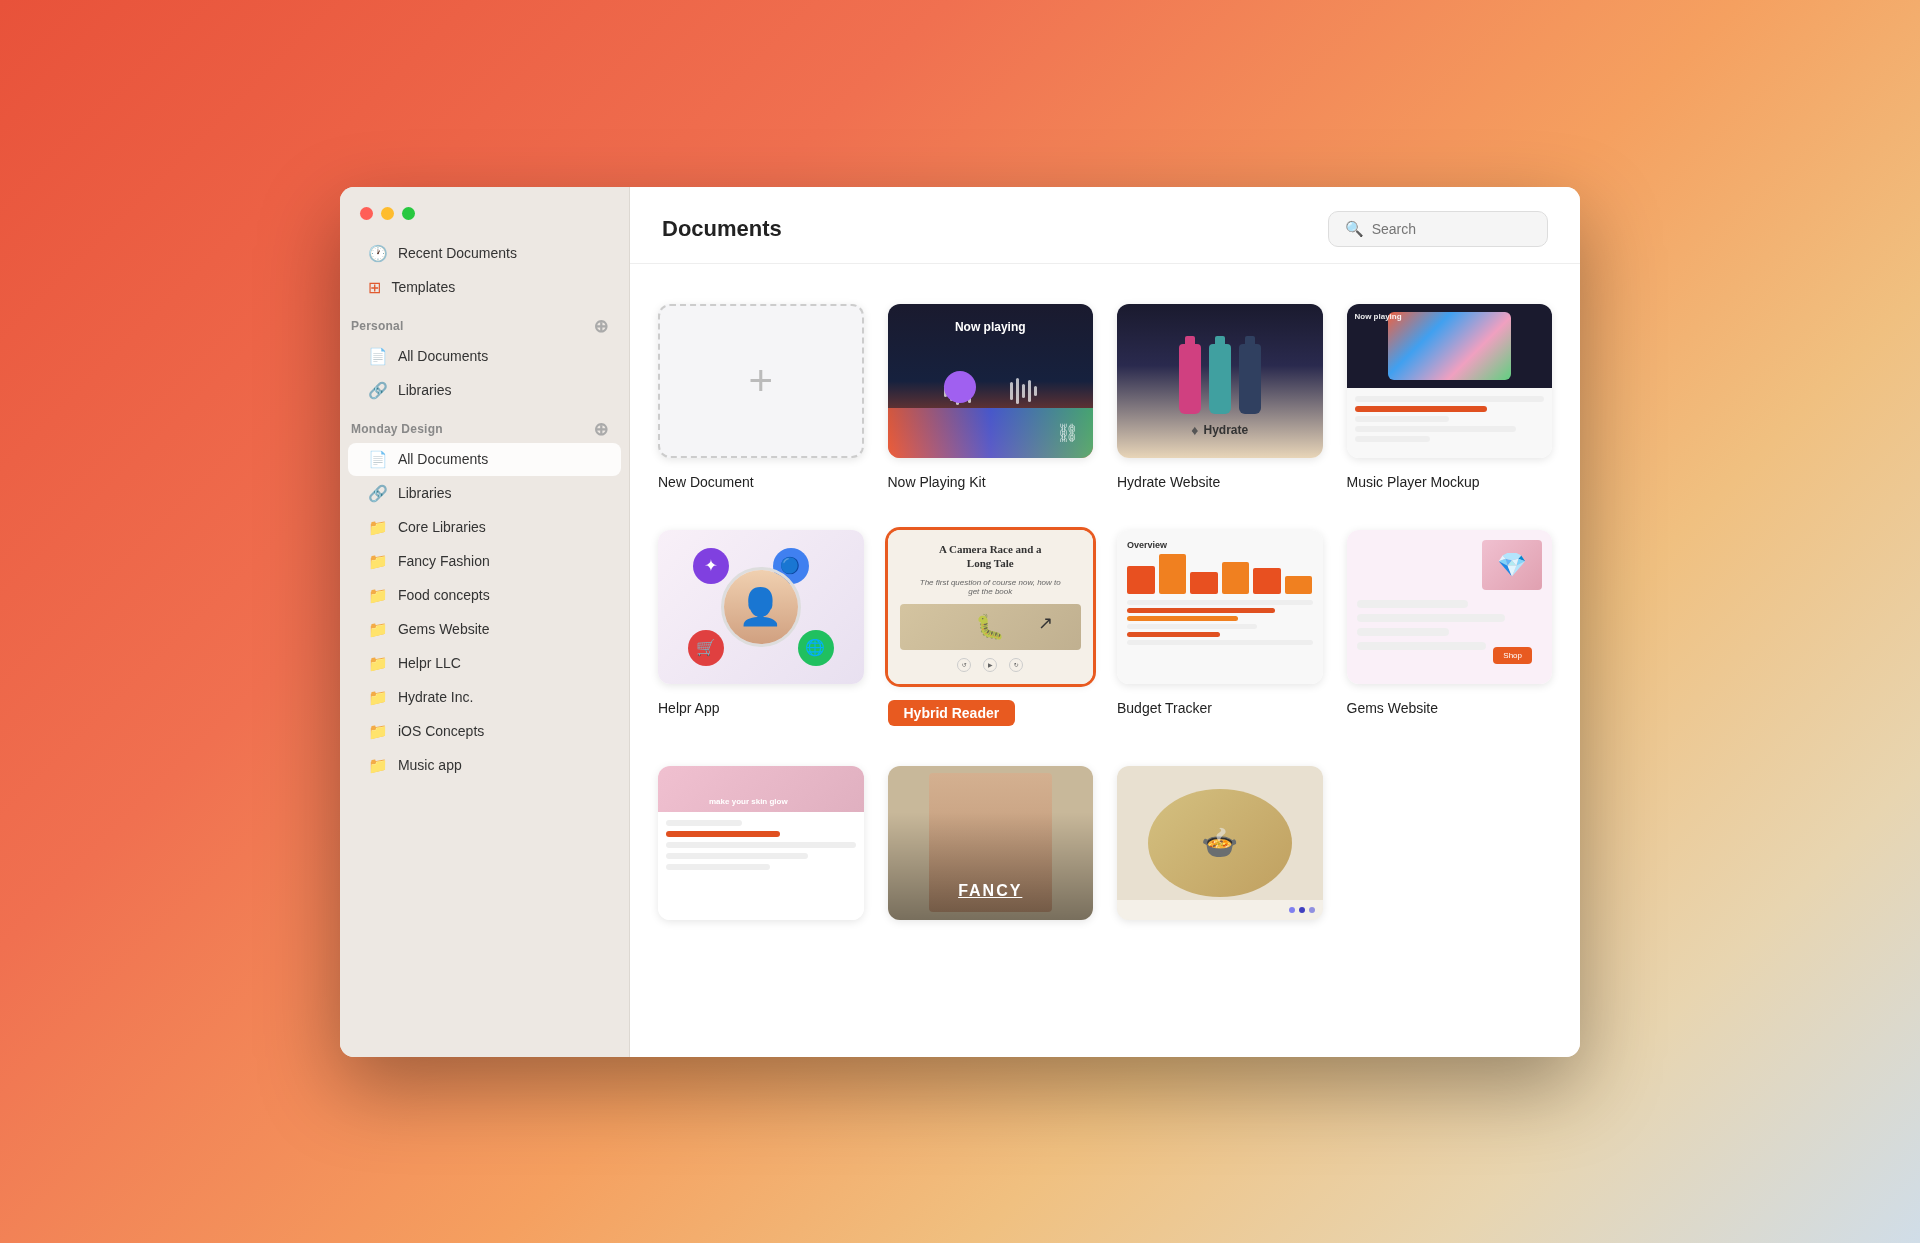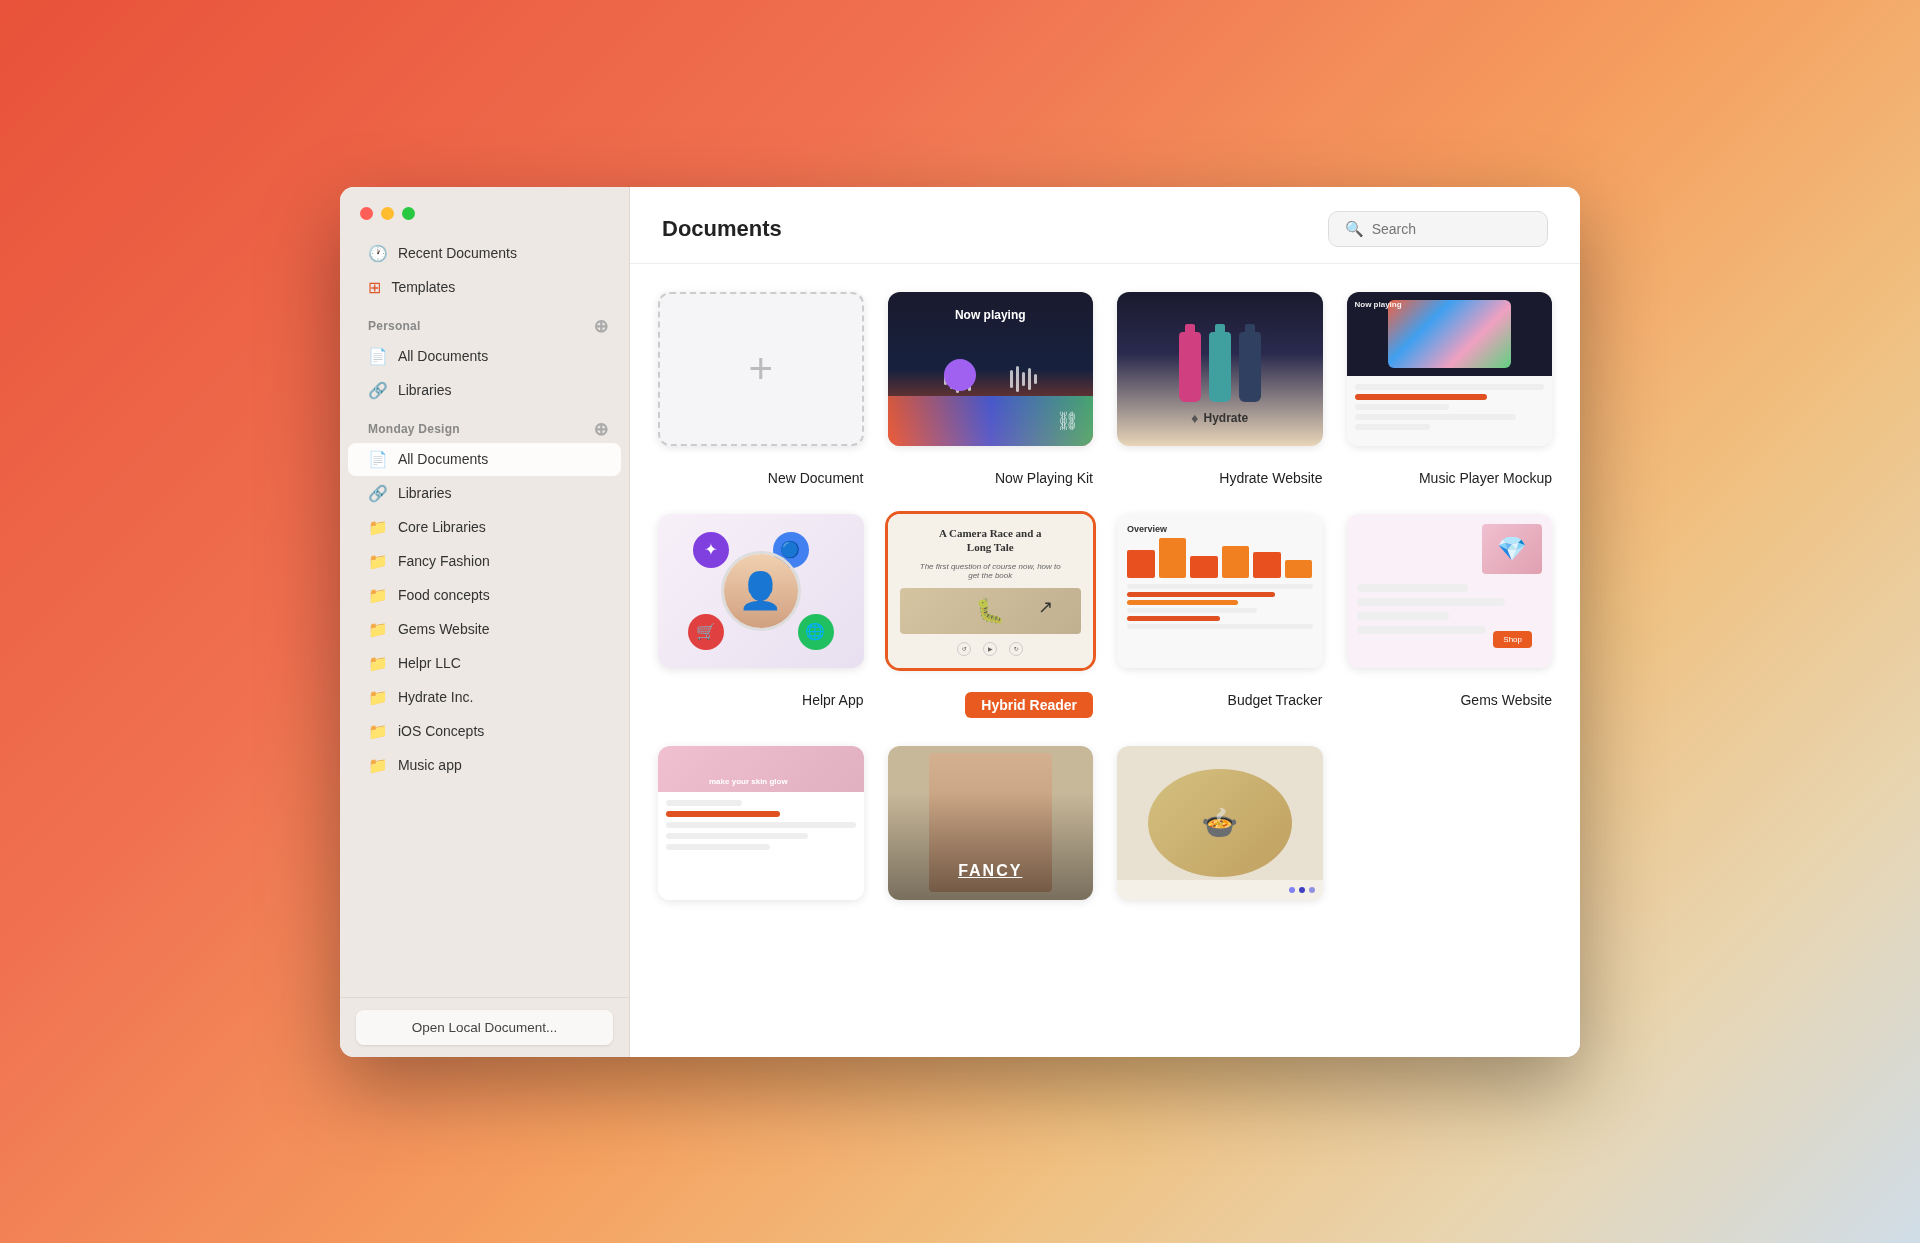--- a/index.html
+++ b/index.html
@@ -70,21 +70,21 @@
     }
     .sidebar-item .icon {
       font-size: 16px;
       color: #e05a30;
       flex-shrink: 0;
     }
     .sidebar-section-header {
       display: flex;
       align-items: center;
       justify-content: space-between;
-      padding: 12px 20px 4px 28px;
+      padding: 12px 20px 4px 11px;
       font-size: 12px;
       font-weight: 600;
       color: #888;
       letter-spacing: 0.02em;
     }
     .sidebar-section-header .add-btn {
       color: #aaa;
       font-size: 18px;
       cursor: pointer;
       line-height: 1;
@@ -155,23 +155,24 @@
       overflow-y: auto;
       padding: 28px 28px;
       display: grid;
       grid-template-columns: repeat(4, 1fr);
       gap: 28px 24px;
       align-content: start;
     }
     .doc-card {
       display: flex;
       flex-direction: column;
-      align-items: flex-end;
-      gap: 24px;
+      align-items: flex-start;
+      gap: 16px;
       cursor: pointer;
+      margin-top: 12px;
     }
     .doc-thumbnail {
       width: 100%;
       aspect-ratio: 4/3;
       border-radius: 12px;
       overflow: hidden;
       position: relative;
       box-shadow: 0 2px 8px rgba(0,0,0,0.1);
     }
     .doc-thumbnail.new-doc {
@@ -722,23 +723,20 @@
       <div class="sidebar-item">
         <span class="icon" style="color:#e07020;">📁</span>
         <span>iOS Concepts</span>
       </div>
       <div class="sidebar-item">
         <span class="icon" style="color:#e07020;">📁</span>
         <span>Music app</span>
       </div>
     </div>
 
-    <div class="sidebar-bottom">
-      <button class="open-local-btn">Open Local Document...</button>
-    </div>
   </div>
 
   <div class="main">
     <div class="main-header">
       <h1 class="main-title">Documents</h1>
       <div class="search-box">
         <span class="search-icon">🔍</span>
         <input class="search-input" type="text" placeholder="Search" style="">
       </div>
     </div>

